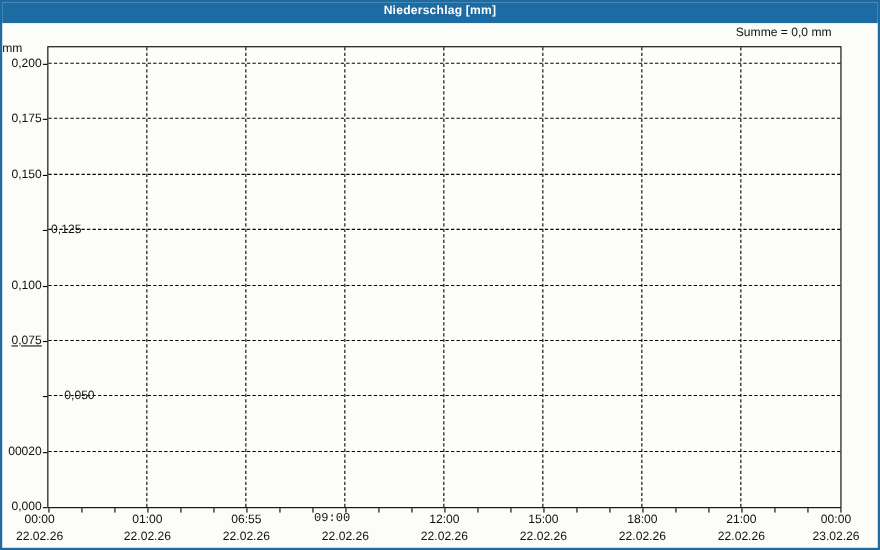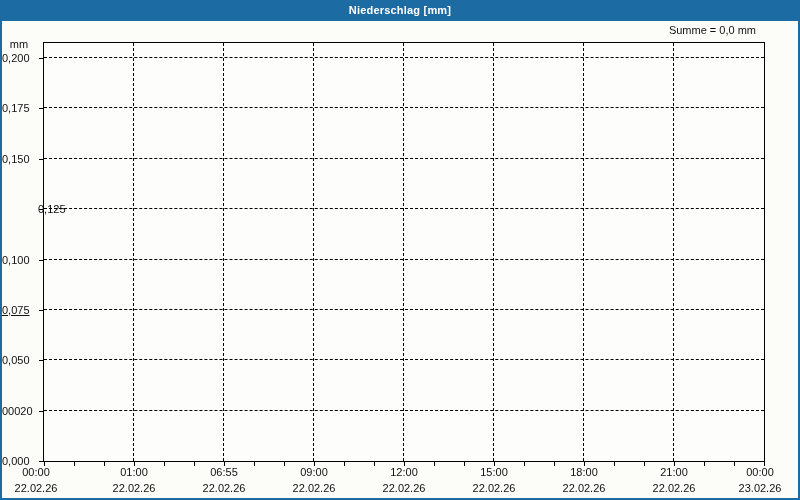--- a/index.html
+++ b/index.html
@@ -32,21 +32,21 @@
     position: absolute;
     top: 22px;
     right: 42px;
     color: var(--c-text, #111111);
   }
   .y-unit {
     position: absolute;
     top: 36px;
     left: 0;
     width: 34px;
-    text-align: center;
+    text-align: left;
     color: var(--c-text, #111111);
   }
   .plot {
     position: absolute;
     left: 41px; top: 40px;
     width: 722px; height: 420px;
     box-sizing: border-box;
     border: 1px solid var(--c-grid, #000);
     background: var(--c-plot-bg, #fdfefb);
   }
@@ -65,21 +65,21 @@
     left: 37px; width: 4px; height: 1px;
     background: var(--c-grid, #000);
   }
   .xtick {
     position: absolute;
     top: 460px; width: 1px; height: 4px;
     background: var(--c-grid, #000);
   }
   .ylabel {
     position: absolute;
-    left: 0; width: 16px;
+    left: 0; width: 36px;
     text-align: right;
     color: var(--c-text, #111111);
     line-height: 12px;
   }
   .xlabel-time, .xlabel-date {
     position: absolute;
     transform: translateX(-50%);
     white-space: nowrap;
     color: var(--c-text, #111111);
     line-height: 12px;
@@ -120,21 +120,21 @@
     <div class="ylabel" style="top: 100.47px;">0,175</div>
     <div class="ytick" style="top: 156.831px;"></div>
     <div class="ylabel" style="top: 150.831px;">0,150</div>
     <div class="ytick" style="top: 207.193px;"></div>
     <div class="ylabel" style="top: 201.193px; margin-left: 36px;">0,125</div>
     <div class="ytick" style="top: 257.554px;"></div>
     <div class="ylabel" style="top: 251.554px;">0,100</div>
     <div class="ytick" style="top: 307.916px;"></div>
     <div class="ylabel" style="top: 301.916px; text-decoration: underline;">0,075</div>
     <div class="ytick" style="top: 358.277px;"></div>
-    <div class="ylabel" style="top: 352.277px;">0,050</div>
+    <div class="ylabel" style="top: 352.277px; padding-left: 48px;">0,050</div>
     <div class="ytick" style="top: 408.639px;"></div>
     <div class="ylabel" style="top: 402.639px;">00020</div>
     <div class="ytick" style="top: 459px;"></div>
     <div class="ylabel" style="top: 453px;">0,000</div>
     <div class="xtick" style="left: 42px;"></div>
     <div class="xtick" style="left: 72px;"></div>
     <div class="xtick" style="left: 102px;"></div>
     <div class="xtick" style="left: 132px;"></div>
     <div class="xtick" style="left: 162px;"></div>
     <div class="xtick" style="left: 192px;"></div>
@@ -156,21 +156,21 @@
     <div class="xtick" style="left: 672px;"></div>
     <div class="xtick" style="left: 702px;"></div>
     <div class="xtick" style="left: 732px;"></div>
     <div class="xtick" style="left: 762px;"></div>
     <div class="xlabel-time" style="left: 34px;">00:00</div>
     <div class="xlabel-date" style="left: 34px;">22.02.26</div>
     <div class="xlabel-time" style="left: 132px;">01:00</div>
     <div class="xlabel-date" style="left: 132px;">22.02.26</div>
     <div class="xlabel-time" style="left: 222px;">06:55</div>
     <div class="xlabel-date" style="left: 222px;">22.02.26</div>
-    <div class="xlabel-time" style="left: 312px;">09:00</div>
+    <div class="xlabel-time" style="left: 300px; font-family: Liberation Mono, monospace;">09:00</div>
     <div class="xlabel-date" style="left: 312px;">22.02.26</div>
     <div class="xlabel-time" style="left: 402px;">12:00</div>
     <div class="xlabel-date" style="left: 402px;">22.02.26</div>
     <div class="xlabel-time" style="left: 492px;">15:00</div>
     <div class="xlabel-date" style="left: 492px;">22.02.26</div>
     <div class="xlabel-time" style="left: 582px;">18:00</div>
     <div class="xlabel-date" style="left: 582px;">22.02.26</div>
     <div class="xlabel-time" style="left: 672px;">21:00</div>
     <div class="xlabel-date" style="left: 672px;">22.02.26</div>
     <div class="xlabel-time" style="left: 758px;">00:00</div>

